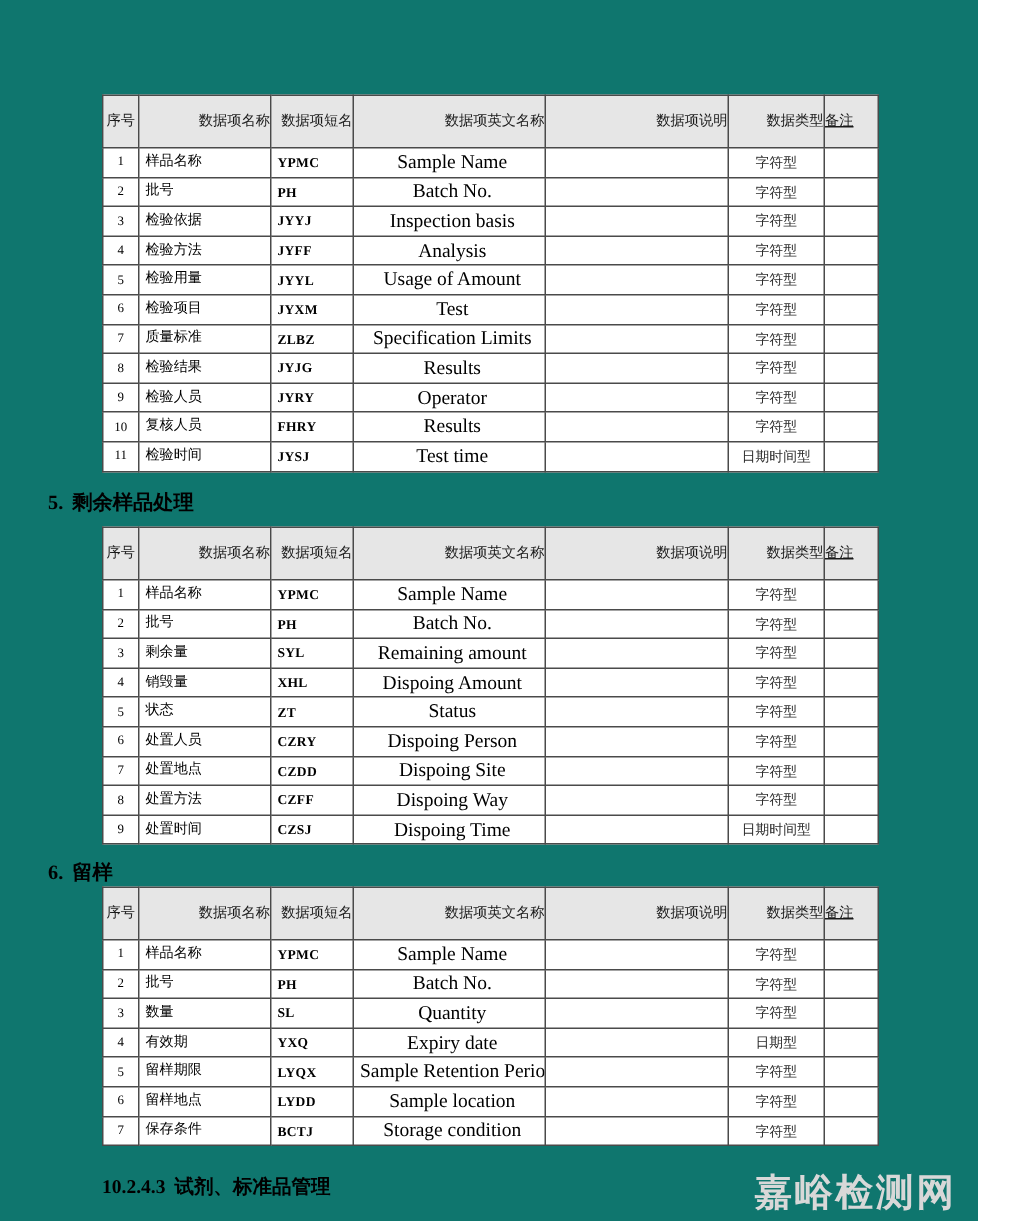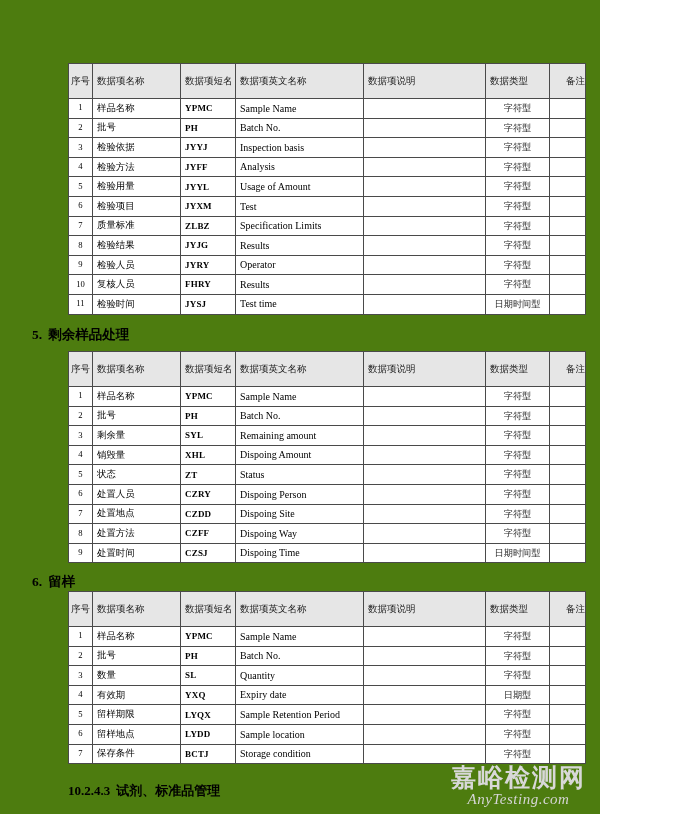--- a/index.html
+++ b/index.html
@@ -10,23 +10,23 @@
   body {
     width: 680px;
     height: 814px;
     position: relative;
     font-family: "Liberation Serif", "DejaVu Serif", serif;
     color: #000000;
     overflow: hidden;
   }
   .page {
     position: relative;
-    width: 600px;
+    width: 652px;
     height: 814px;
-    background: #4d7c0f;
+    background: #0f766e;
   }
   .sub-heading {
     position: absolute;
     font-family: "Liberation Sans", "DejaVu Sans", sans-serif;
     font-weight: bold;
     font-size: 13.5px;
     white-space: nowrap;
     color: #000;
   }
   .sub-heading .num {
@@ -50,48 +50,49 @@
     line-height: 1.15;
     height: 19.6px;
     box-sizing: border-box;
     overflow: hidden;
     white-space: nowrap;
   }
   .dtable thead th {
     background: #e6e6e6;
     height: 35px;
     font-size: 9.5px;
-    text-align: left;
+    text-align: right;
     color: #1a1a1a;
   }
   .dtable thead th.c-idx {
     text-align: center;
     padding-left: 0;
     line-height: 1.28;
     white-space: normal;
     word-break: break-all;
   }
   .dtable thead th.c-note {
-    text-align: right;
+    text-align: left;
     padding-left: 0;
+    text-decoration: underline;
   }
 
   
   col.c-idx   { width: 24px;  }
   col.c-cn    { width: 88px;  }
   col.c-short { width: 55px;  }
   col.c-en    { width: 128px; }
   col.c-desc  { width: 122px; }
   col.c-type  { width: 64px;  }
   col.c-note  { width: 36px;  }
 
   td.c-idx  { text-align: center; padding-left: 0; font-size: 8.6px; }
   td.c-cn   { font-size: 9.4px; }
   td.c-short{ font-weight: bold; font-size: 9px; letter-spacing: 0.2px; }
-  td.c-en   { font-size: 10px; }
+  td.c-en   { font-size: 13px; text-align: center; }
   td.c-desc { }
   td.c-type { text-align: center; padding-left: 0; font-size: 9.2px; color: #2b2b2b; font-family: Liberation Serif, serif; }
   td.c-note { }
 
   
   .watermark {
     position: absolute;
     right: 14px;
     bottom: 6px;
     text-align: center;
@@ -445,16 +446,15 @@
         </tr>
       </tbody>
   </table>
 
   <div class="sub-heading" style="left:68px; top:782px; font-size:13px;">
     <span class="num">10.2.4.3</span><span>试剂、标准品管理</span>
   </div>
 
   <div class="watermark">
     <div class="wm-cn">嘉峪检测网</div>
-    <div class="wm-en">AnyTesting.com</div>
   </div>
 
 </div>
 
 </body></html>

